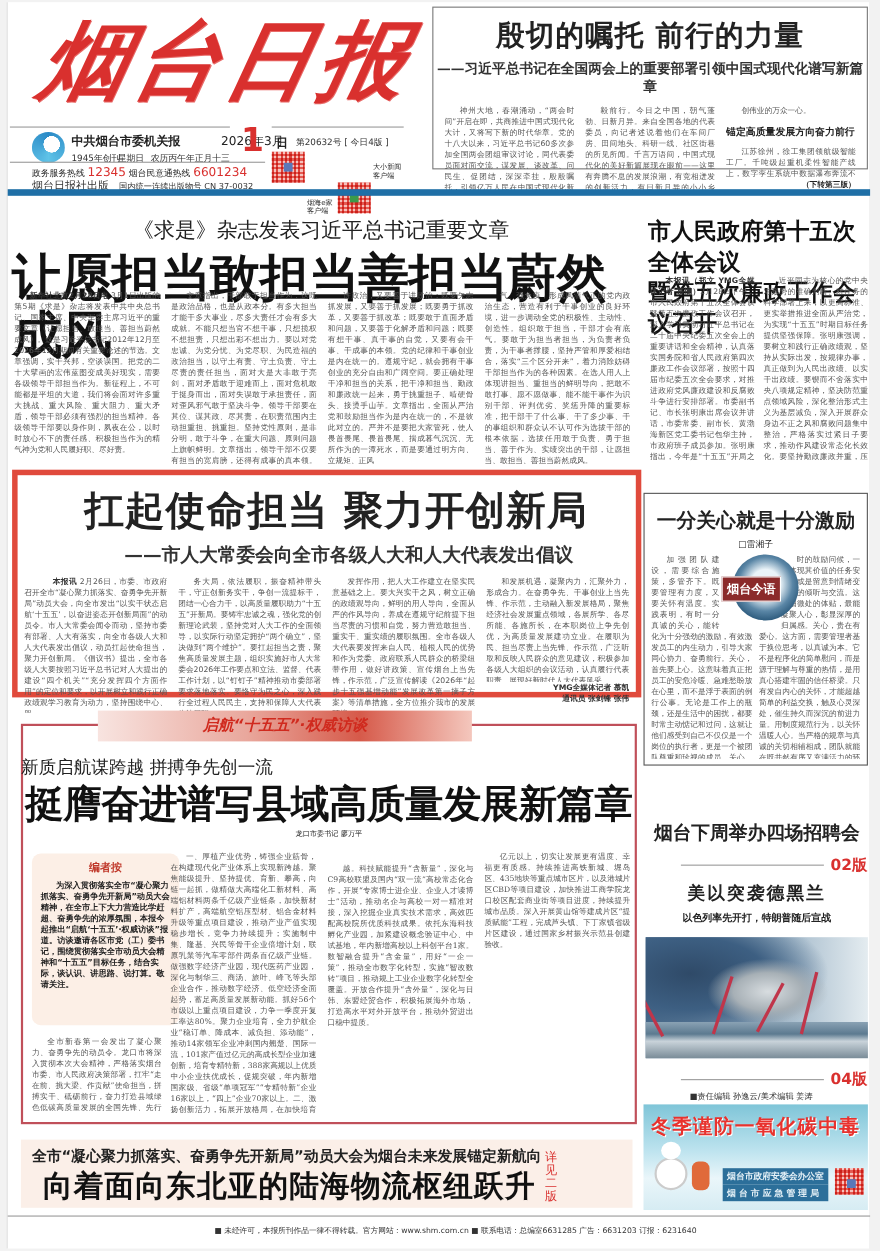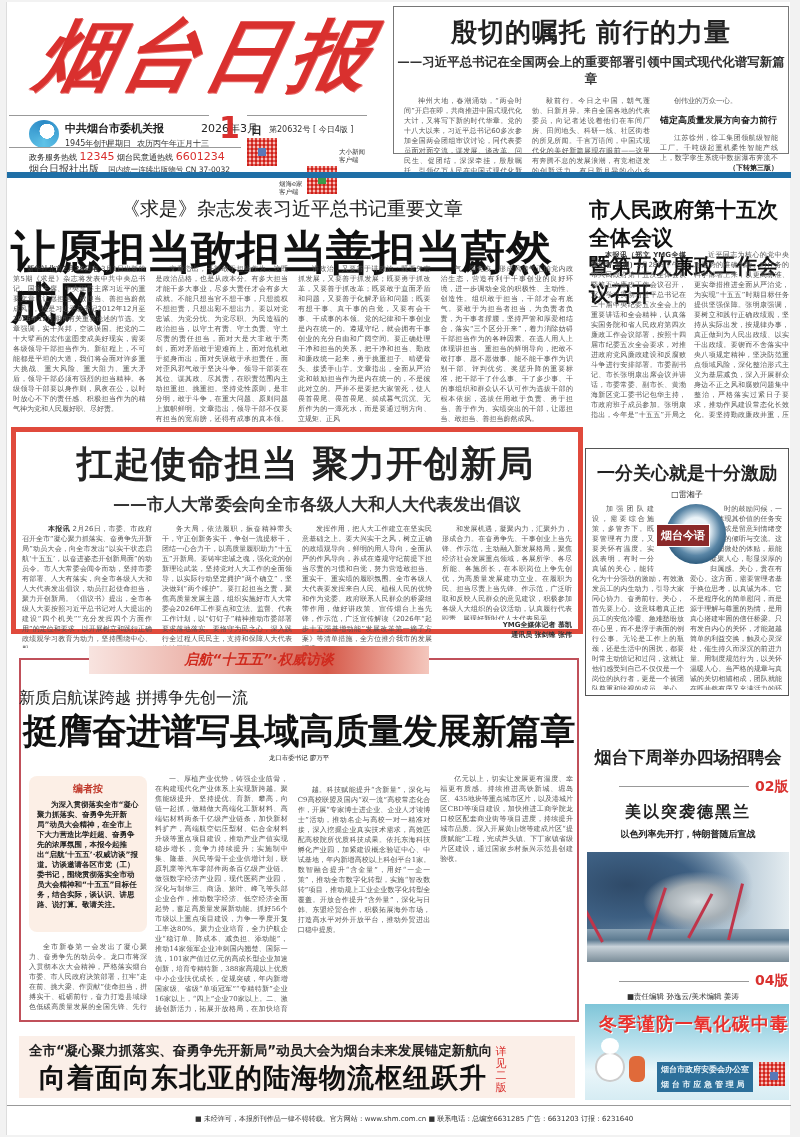--- a/index.html
+++ b/index.html
@@ -57,32 +57,32 @@
       radial-gradient(ellipse at 20% 30%, #2f4a68 0%, #3d5f82 30%, transparent 55%),
       linear-gradient(90deg, #4d6d8c, #9fb6c8 60%, #e4ecf0); }
   .crane { position: absolute; width: 3px; background: #c0354a; transform-origin: bottom; }
 
   
   .feature-frame { left: 12px; top: 656px; width: 560px; height: 364px; border: 2px solid #c0505a; }
   .banner { left: 82px; top: 644px; width: 340px; height: 28px; background: linear-gradient(90deg, #f8e4e0, #e9a79c 40%, #d65a4a 70%, #f4c7bd); display: flex; align-items: center; justify-content: center; }
   .banner span { color: #d02a1e; font-weight: bold; font-size: 14px; font-style: italic; }
   .feat-kicker { font-family: "DejaVu Serif", serif; font-size: 16px; text-align: left; color: #222; }
   .feat-title { font-weight: bold; font-size: 35px; text-align: center; color: #111; letter-spacing: -0.5px; }
-  .editor-note { left: 22px; top: 774px; width: 118px; height: 156px; background: #fcefe6; border-radius: 8px; padding: 6px 8px; }
+  .editor-note { left: 22px; top: 774px; width: 134px; height: 156px; background: #fcefe6; border-radius: 8px; padding: 6px 8px; }
   .editor-note .h { color: #c0392b; font-weight: bold; font-size: 10px; text-align: center; margin-bottom: 4px; }
   .editor-note .t { font-size: 7.5px; line-height: 10px; color: #222; font-weight: bold; text-indent: 14px; }
 
   
   .bottom-strip { left: 12px; top: 1034px; width: 556px; height: 62px; background: #fbefe8; }
   .bs-kicker { font-size: 13.5px; font-weight: bold; color: #222; }
   .bs-title { font-family: "DejaVu Serif", serif; font-weight: bold; font-size: 27px; color: #111; letter-spacing: 1px; }
   .see-v { color: #d9302e; font-size: 11px; line-height: 12px; width: 12px; text-align: center; }
 
   .winter { left: 578px; top: 1002px; width: 204px; height: 96px; background: linear-gradient(180deg, #7fc5d8 0%, #bfe4ef 45%, #eaf6fa 70%, #d6ecf3 100%); overflow: hidden; }
-  .winter-title { color: #e8322e; font-weight: bold; font-size: 18px; text-align: right; letter-spacing: 1px; text-shadow: 1px 1px 0 #fff; }
+  .winter-title { color: #e8322e; font-weight: bold; font-size: 18px; text-align: center; letter-spacing: 1px; text-shadow: 1px 1px 0 #fff; }
   .winter-org { background: #2c6f9a; color: #e6f2f8; font-size: 8px; font-weight: bold; padding: 2px 4px; line-height: 11px; }
 
   .footer-line { left: 0; top: 1103px; width: 784px; height: 1px; background: #999; }
   .footer { left: 188px; top: 1112px; font-size: 7px; color: #333; white-space: nowrap; }
 </style>
 </head>
 <body>
 
 <div class="page">
 

